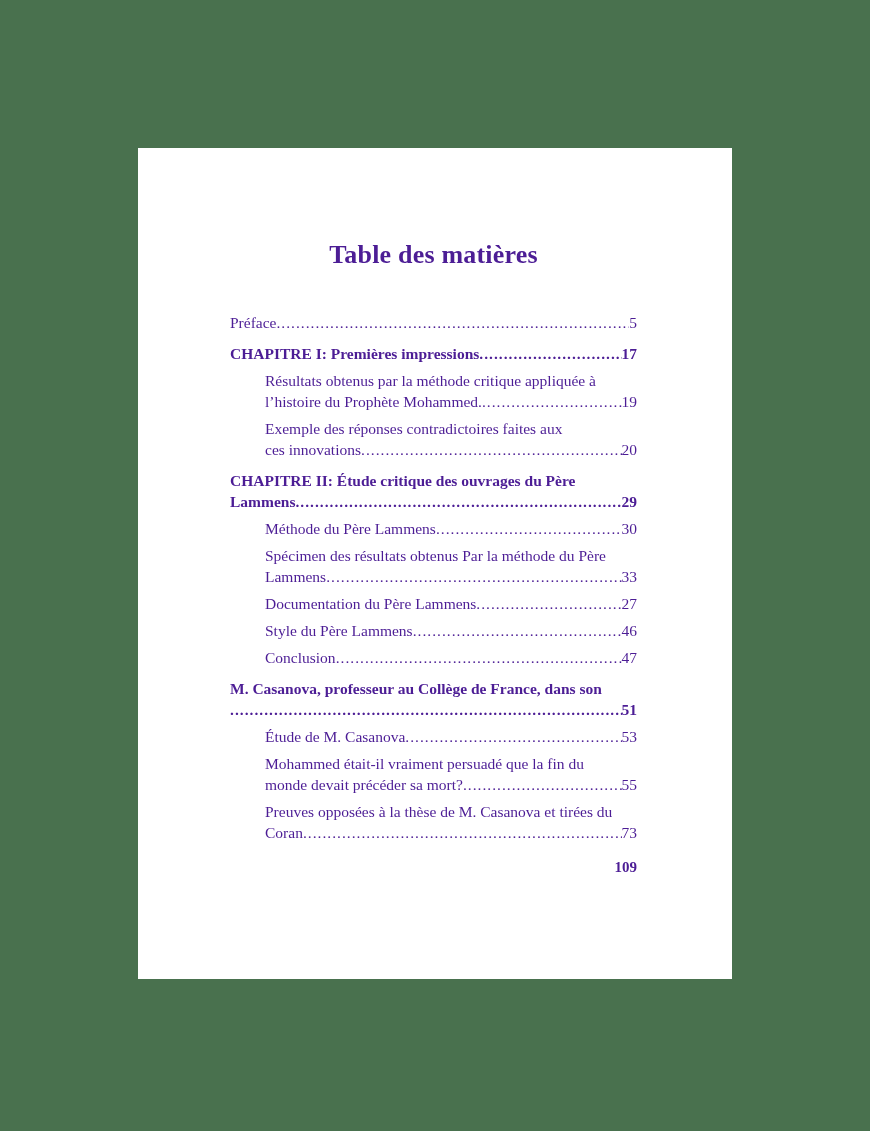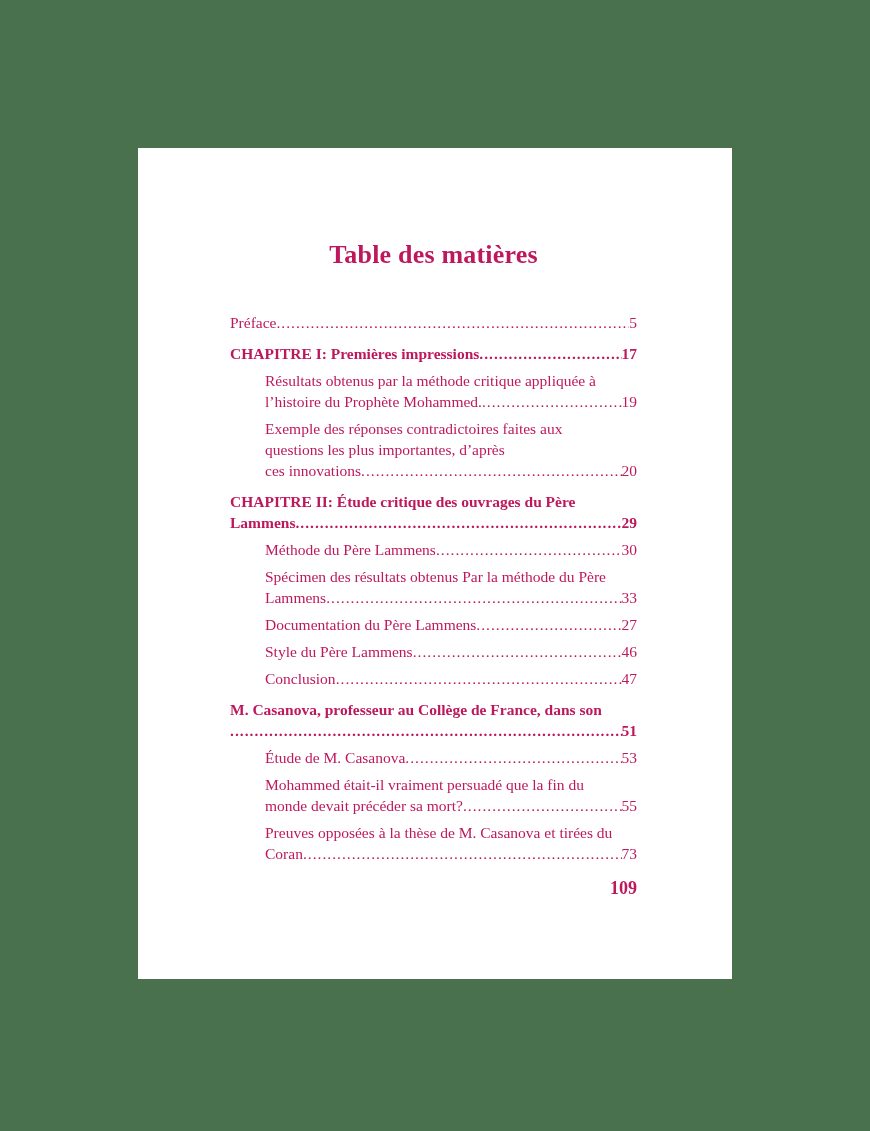--- a/index.html
+++ b/index.html
@@ -12,21 +12,21 @@
   }
   .paper {
     position: absolute;
     left: 138px;
     top: 148px;
     width: 594px;
     height: 831px;
     background: #FFFFFF;
     box-sizing: border-box;
     padding: 92px 95px 16px 92px;
-    color: #be185d;
+    color: #4c1d95;
   }
   .doc-title {
     font-size: 26px;
     font-weight: bold;
     text-align: center;
     margin: 0 0 42px 0;
     line-height: 30px;
     letter-spacing: 0.2px;
   }
   .toc-list { width: 407px; }
@@ -50,21 +50,21 @@
   }
   .dots::after {
     content: "........................................................................................................................";
     letter-spacing: 1px;
   }
   .pagenum { white-space: nowrap; }
   .folio {
     width: 407px;
     text-align: right;
     font-weight: bold;
-    font-size: 18px;
+    font-size: 15px;
     margin-top: 14px;
     line-height: 21px;
   }
 </style>
 </head>
 <body>
 
 <div class="paper">
   <h1 class="doc-title">Table des matières</h1>
   <div class="toc-list">
@@ -85,21 +85,20 @@
       <div class="toc-entry level-sub">
         <div class="toc-line">Résultats obtenus par la méthode critique appliquée à</div>
         <div class="toc-lastline">
           <span class="toc-text">l’histoire du Prophète Mohammed.</span>
           <span class="dots"></span>
           <span class="pagenum">19</span>
         </div>
       </div>
       <div class="toc-entry level-sub">
         <div class="toc-line">Exemple des réponses contradictoires faites aux</div>
-        <div class="toc-line">questions les plus importantes, d’après</div>
         <div class="toc-lastline">
           <span class="toc-text">ces innovations</span>
           <span class="dots"></span>
           <span class="pagenum">20</span>
         </div>
       </div>
       <div class="toc-entry level-top bold">
         <div class="toc-line">CHAPITRE II: Étude critique des ouvrages du Père</div>
         <div class="toc-lastline">
           <span class="toc-text">Lammens</span>

